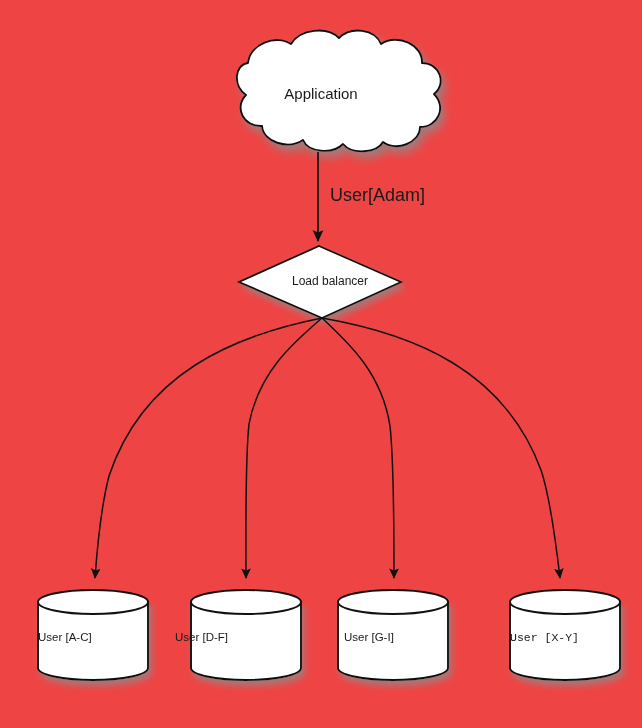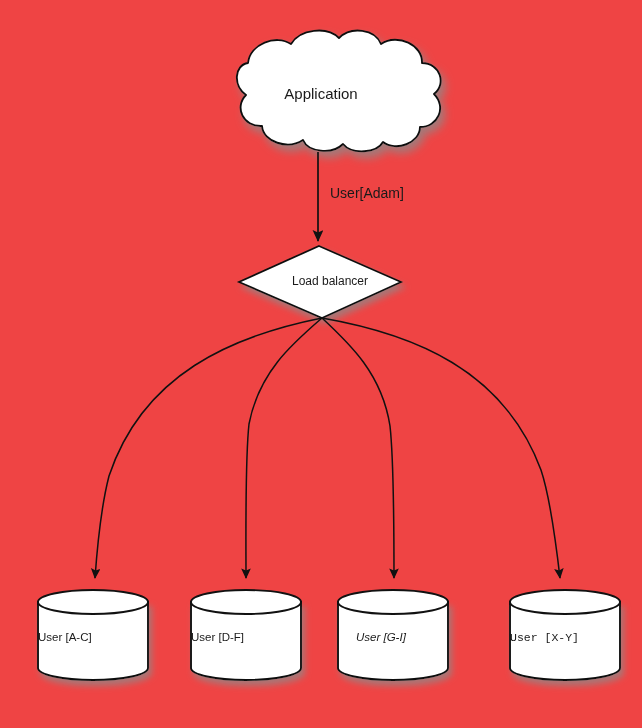--- a/index.html
+++ b/index.html
@@ -37,41 +37,41 @@
   #label-application {
     left: 0;
     top: 85px;
     width: 642px;
     text-align: center;
     font-size: 15px;
   }
   #label-edge-user {
     left: 330px;
     top: 185px;
-    font-size: 14px;
+    font-size: 18px;
   }
   #label-loadbalancer {
     left: 0;
     top: 274px;
     width: 660px;
     text-align: center;
     font-size: 12px;
   }
   .db-label {
     position: absolute;
     top: 631px;
     width: 110px;
     text-align: left;
     font-size: 11.5px;
     color: #1a1a1a;
     white-space: nowrap;
   }
   #db-label-0 { left: 38px; }
-  #db-label-1 { left: 191px; }
-  #db-label-2 { left: 356px; font-style: italic; }
+  #db-label-1 { left: 175px; }
+  #db-label-2 { left: 344px; }
   #db-label-3 { left: 510px; font-family: Liberation Mono, monospace; }
 </style>
 </head>
 <body>
 
 <div id="diagram-root">
 
   <svg id="diagram-svg" viewBox="0 0 642 728">
     <defs>
       <filter id="soft-shadow" x="-35%" y="-35%" width="180%" height="190%">

